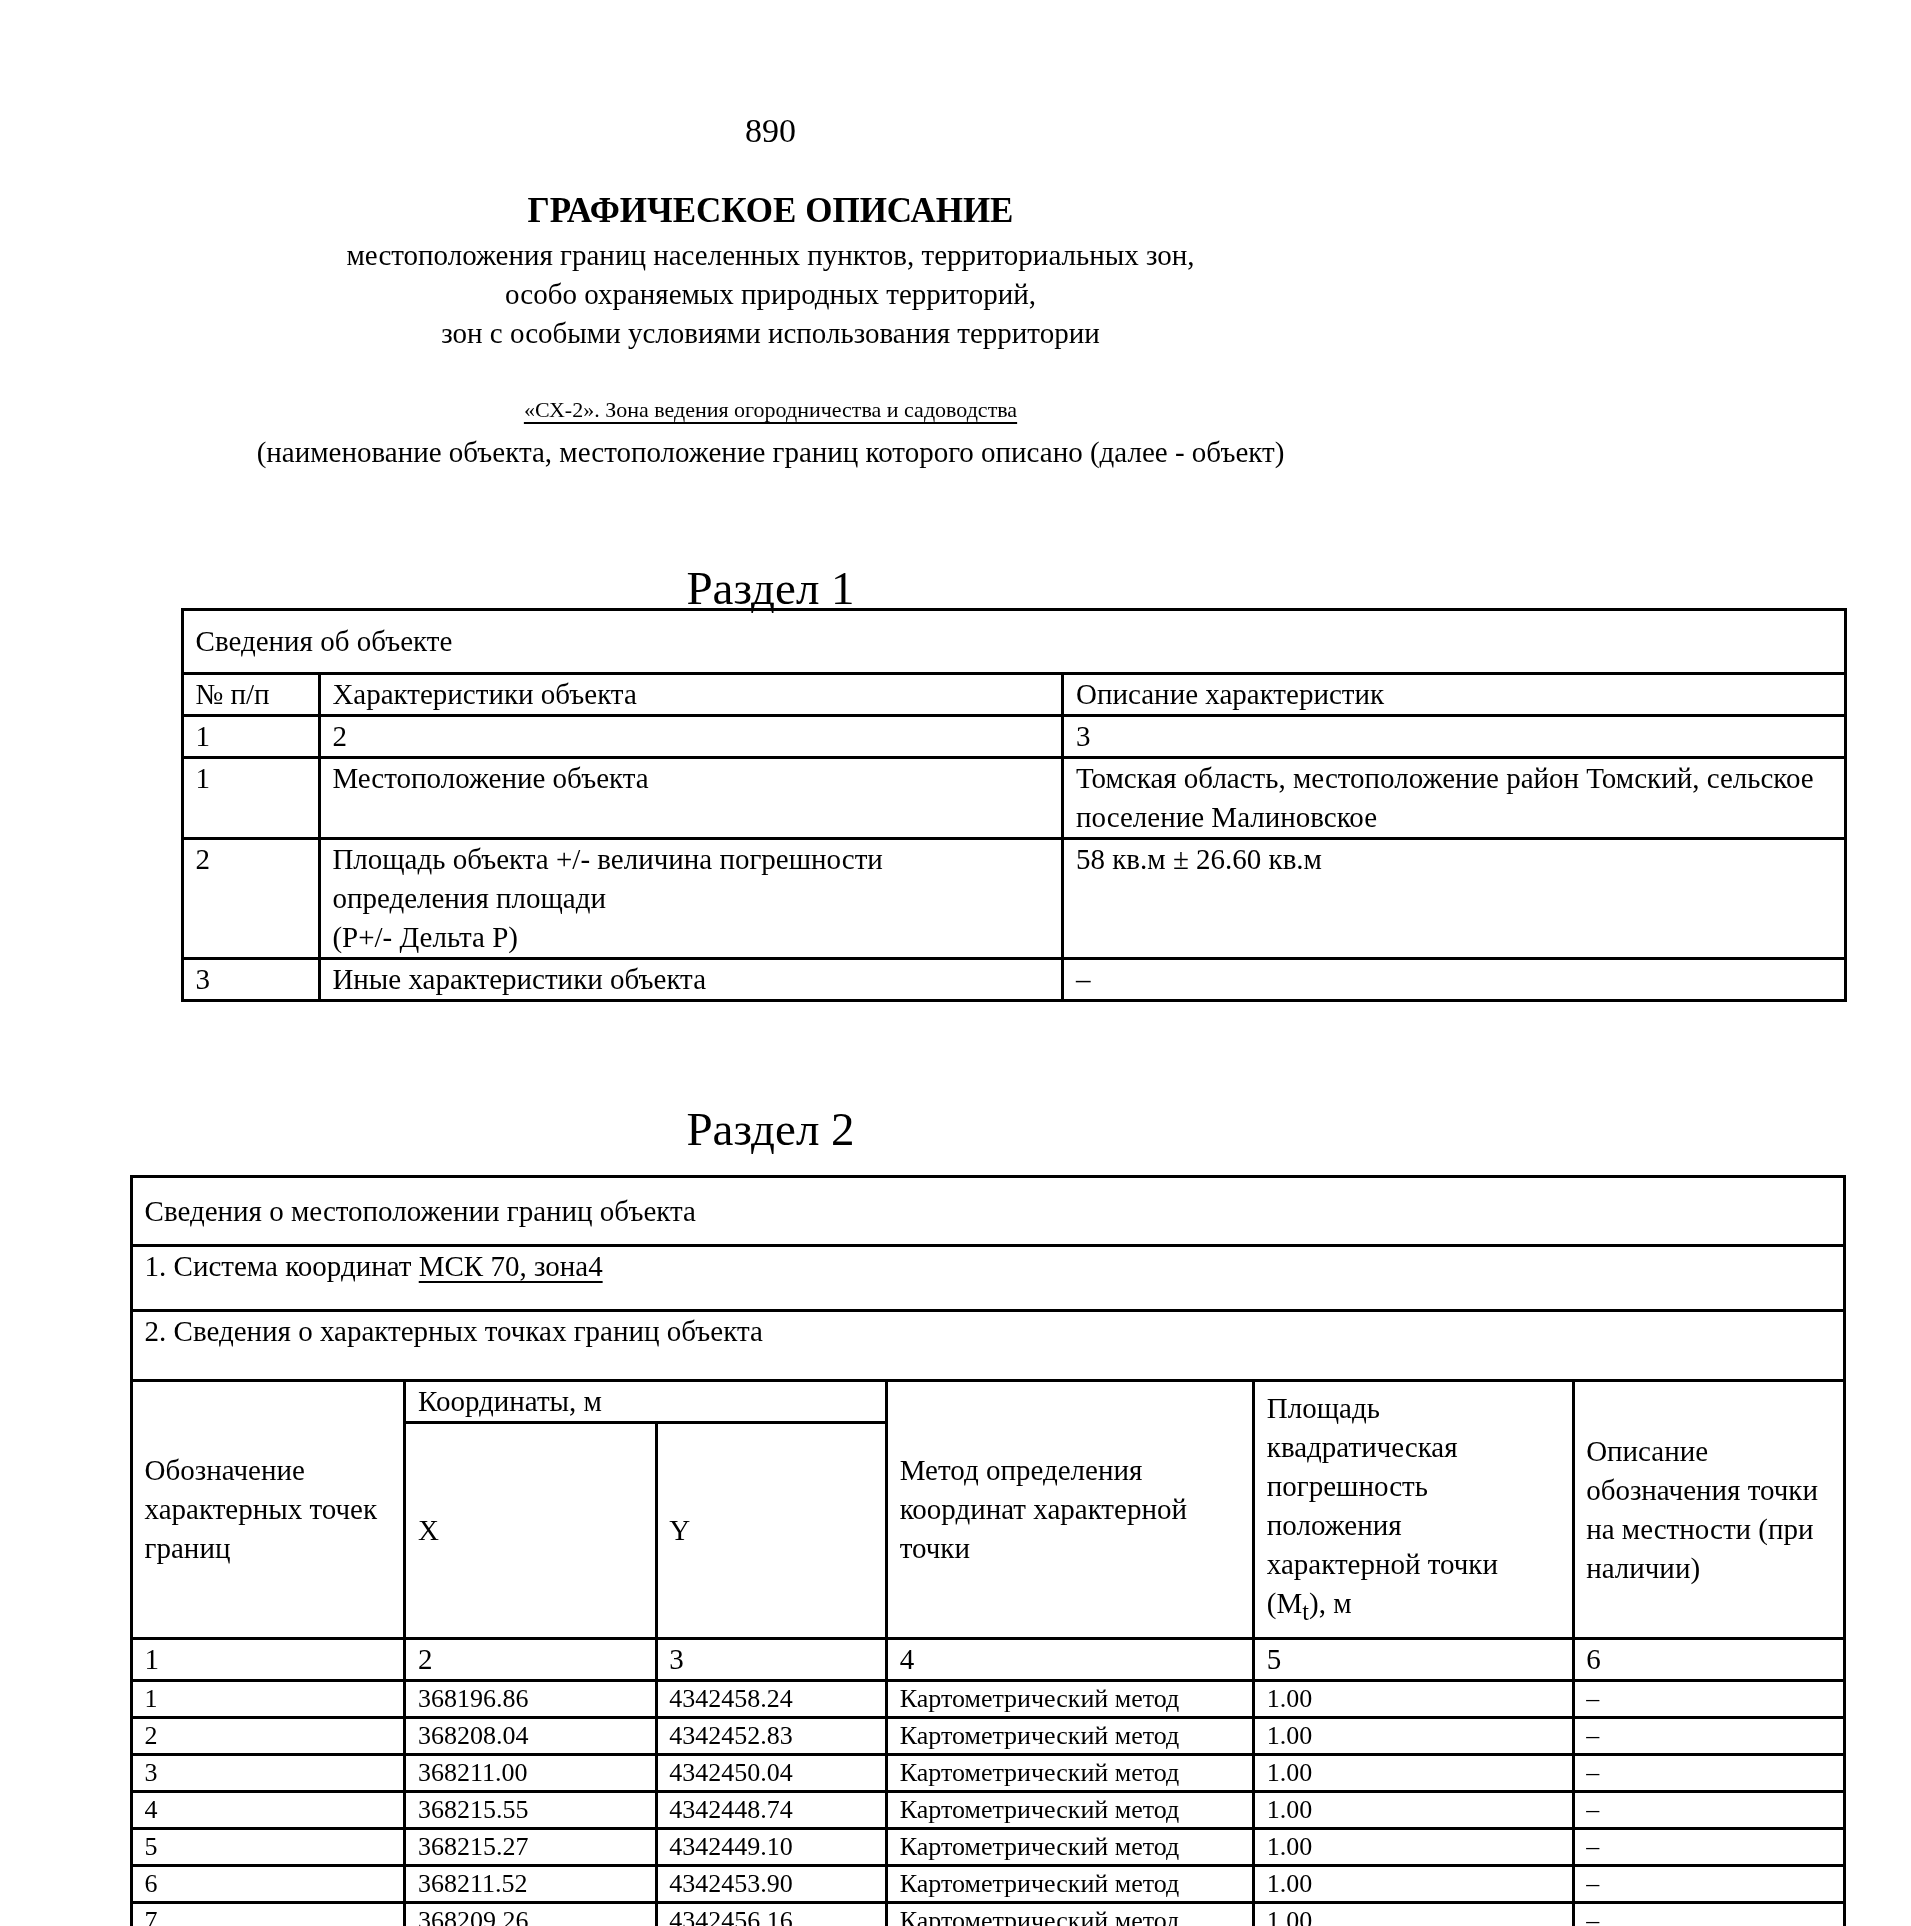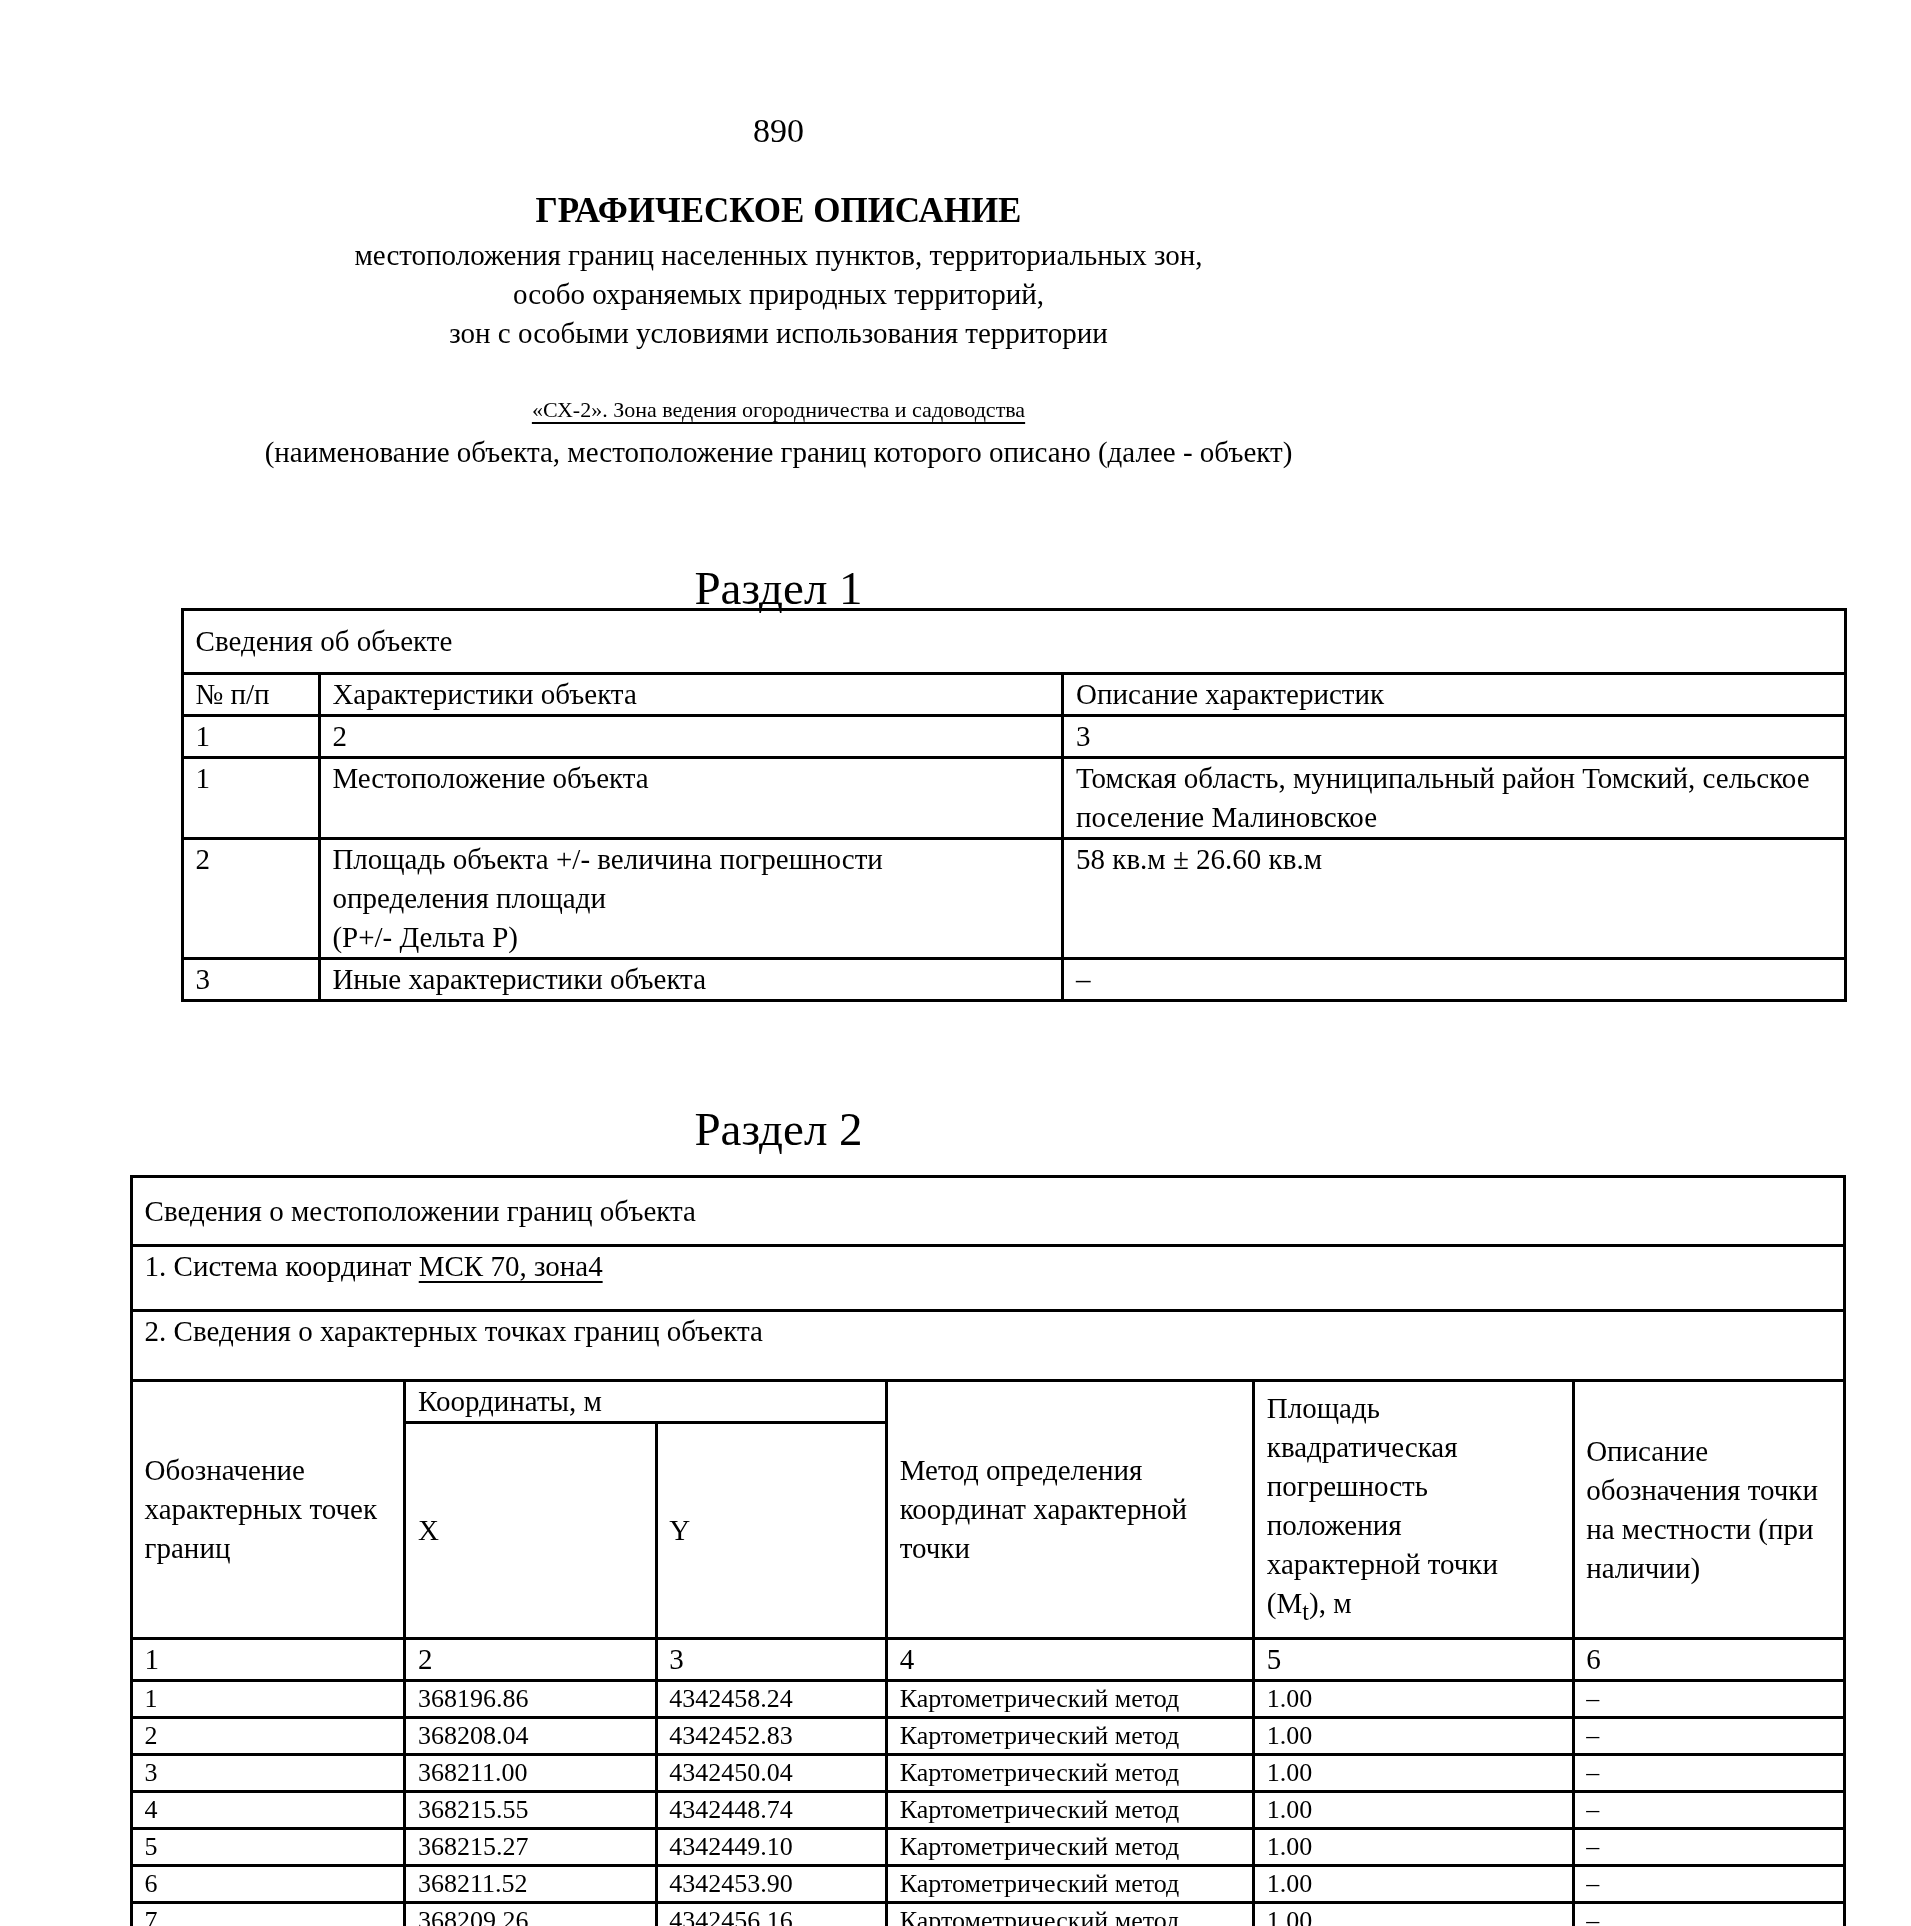--- a/index.html
+++ b/index.html
@@ -1,20 +1,20 @@
 <!DOCTYPE html>
 <html style="font-size:6.2px"><head>
 <meta charset="utf-8">
 <style>
   html, body { margin:0; padding:0; background:#ffffff; }
   body {
     width:1911px; height:2703px; position:relative; overflow:hidden;
     font-family: "Liberation Serif", "DejaVu Serif", serif; color:#000;
   }
-  .center { position:absolute; left:16px; width:1525px; text-align:center; }
+  .center { position:absolute; left:8px; width:1525px; text-align:center; }
   .page-num { top:112px; font-size:34px; }
   .title { top:191px; font-size:35px; font-weight:bold; }
   .sub { font-size:29px; line-height:39px; }
   .sub1 { top:236px; }
   .objname { top:397px; font-size:22px; text-decoration:underline; text-underline-offset:4.6px; }
   .objnote { top:436px; font-size:29px; }
   .section-title { font-size:47px; }
   .s1 { top:561px; }
   .s2 { top:1102px; }
 
@@ -61,21 +61,21 @@
     <td class="c">Описание характеристик</td>
   </tr>
   <tr style="height:40px">
     <td class="c">1</td>
     <td class="c">2</td>
     <td class="c">3</td>
   </tr>
   <tr style="height:81px">
     <td class="c">1</td>
     <td>Местоположение объекта</td>
-    <td>Томская область, муниципальный район Томский, сельское поселение Малиновское</td>
+    <td>Томская область, местоположение район Томский, сельское поселение Малиновское</td>
   </tr>
   <tr style="height:120px">
     <td class="c">2</td>
     <td>
       <div>Площадь объекта +/- величина погрешности</div>
       <div>определения площади</div>
       <div>(Р+/- Дельта Р)</div>
     </td>
     <td>58 кв.м ± 26.60 кв.м</td>
   </tr>

